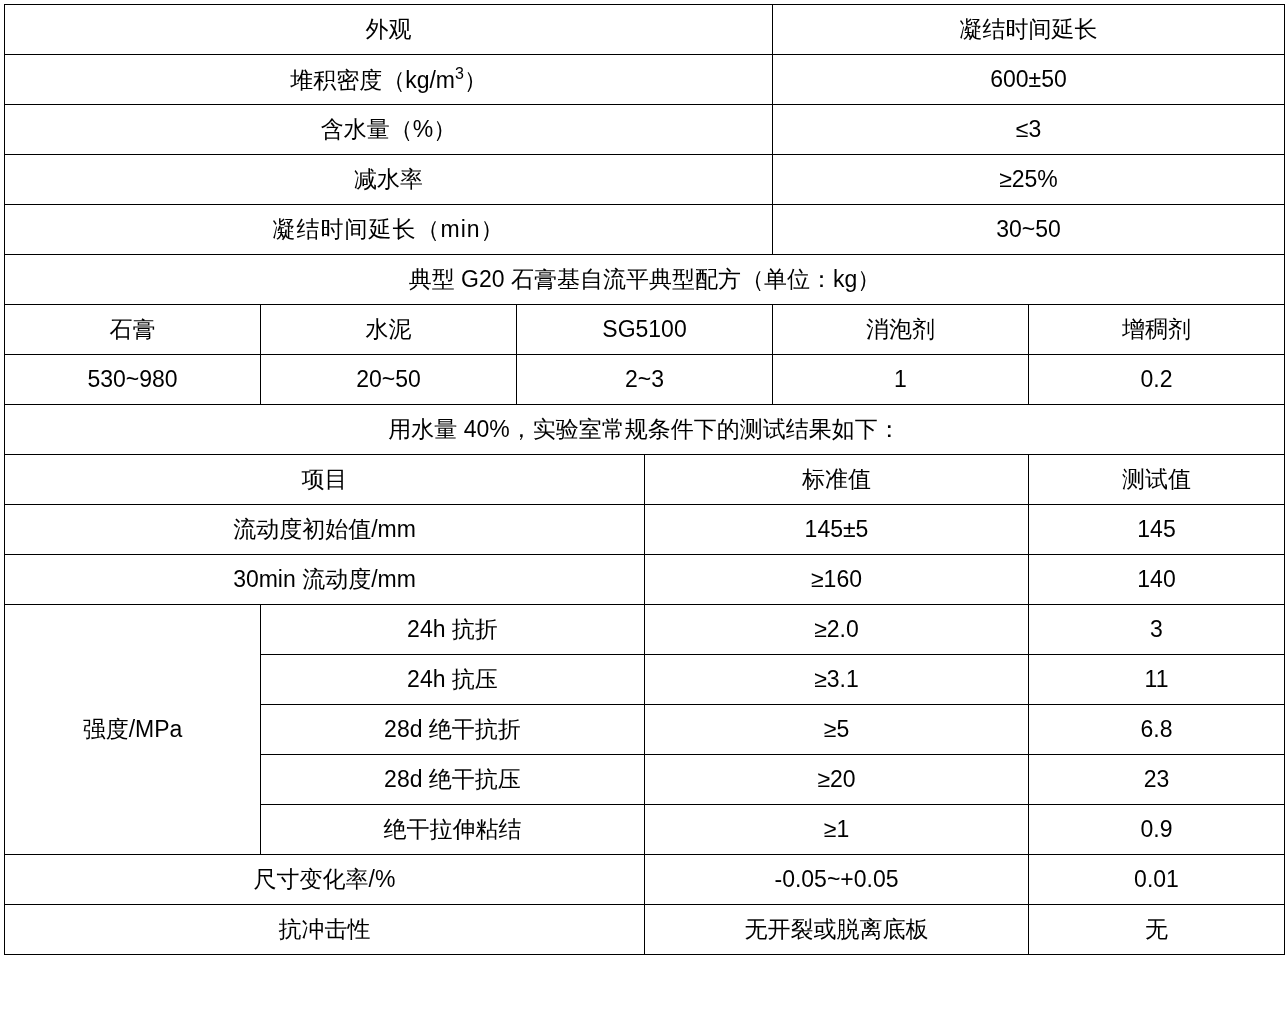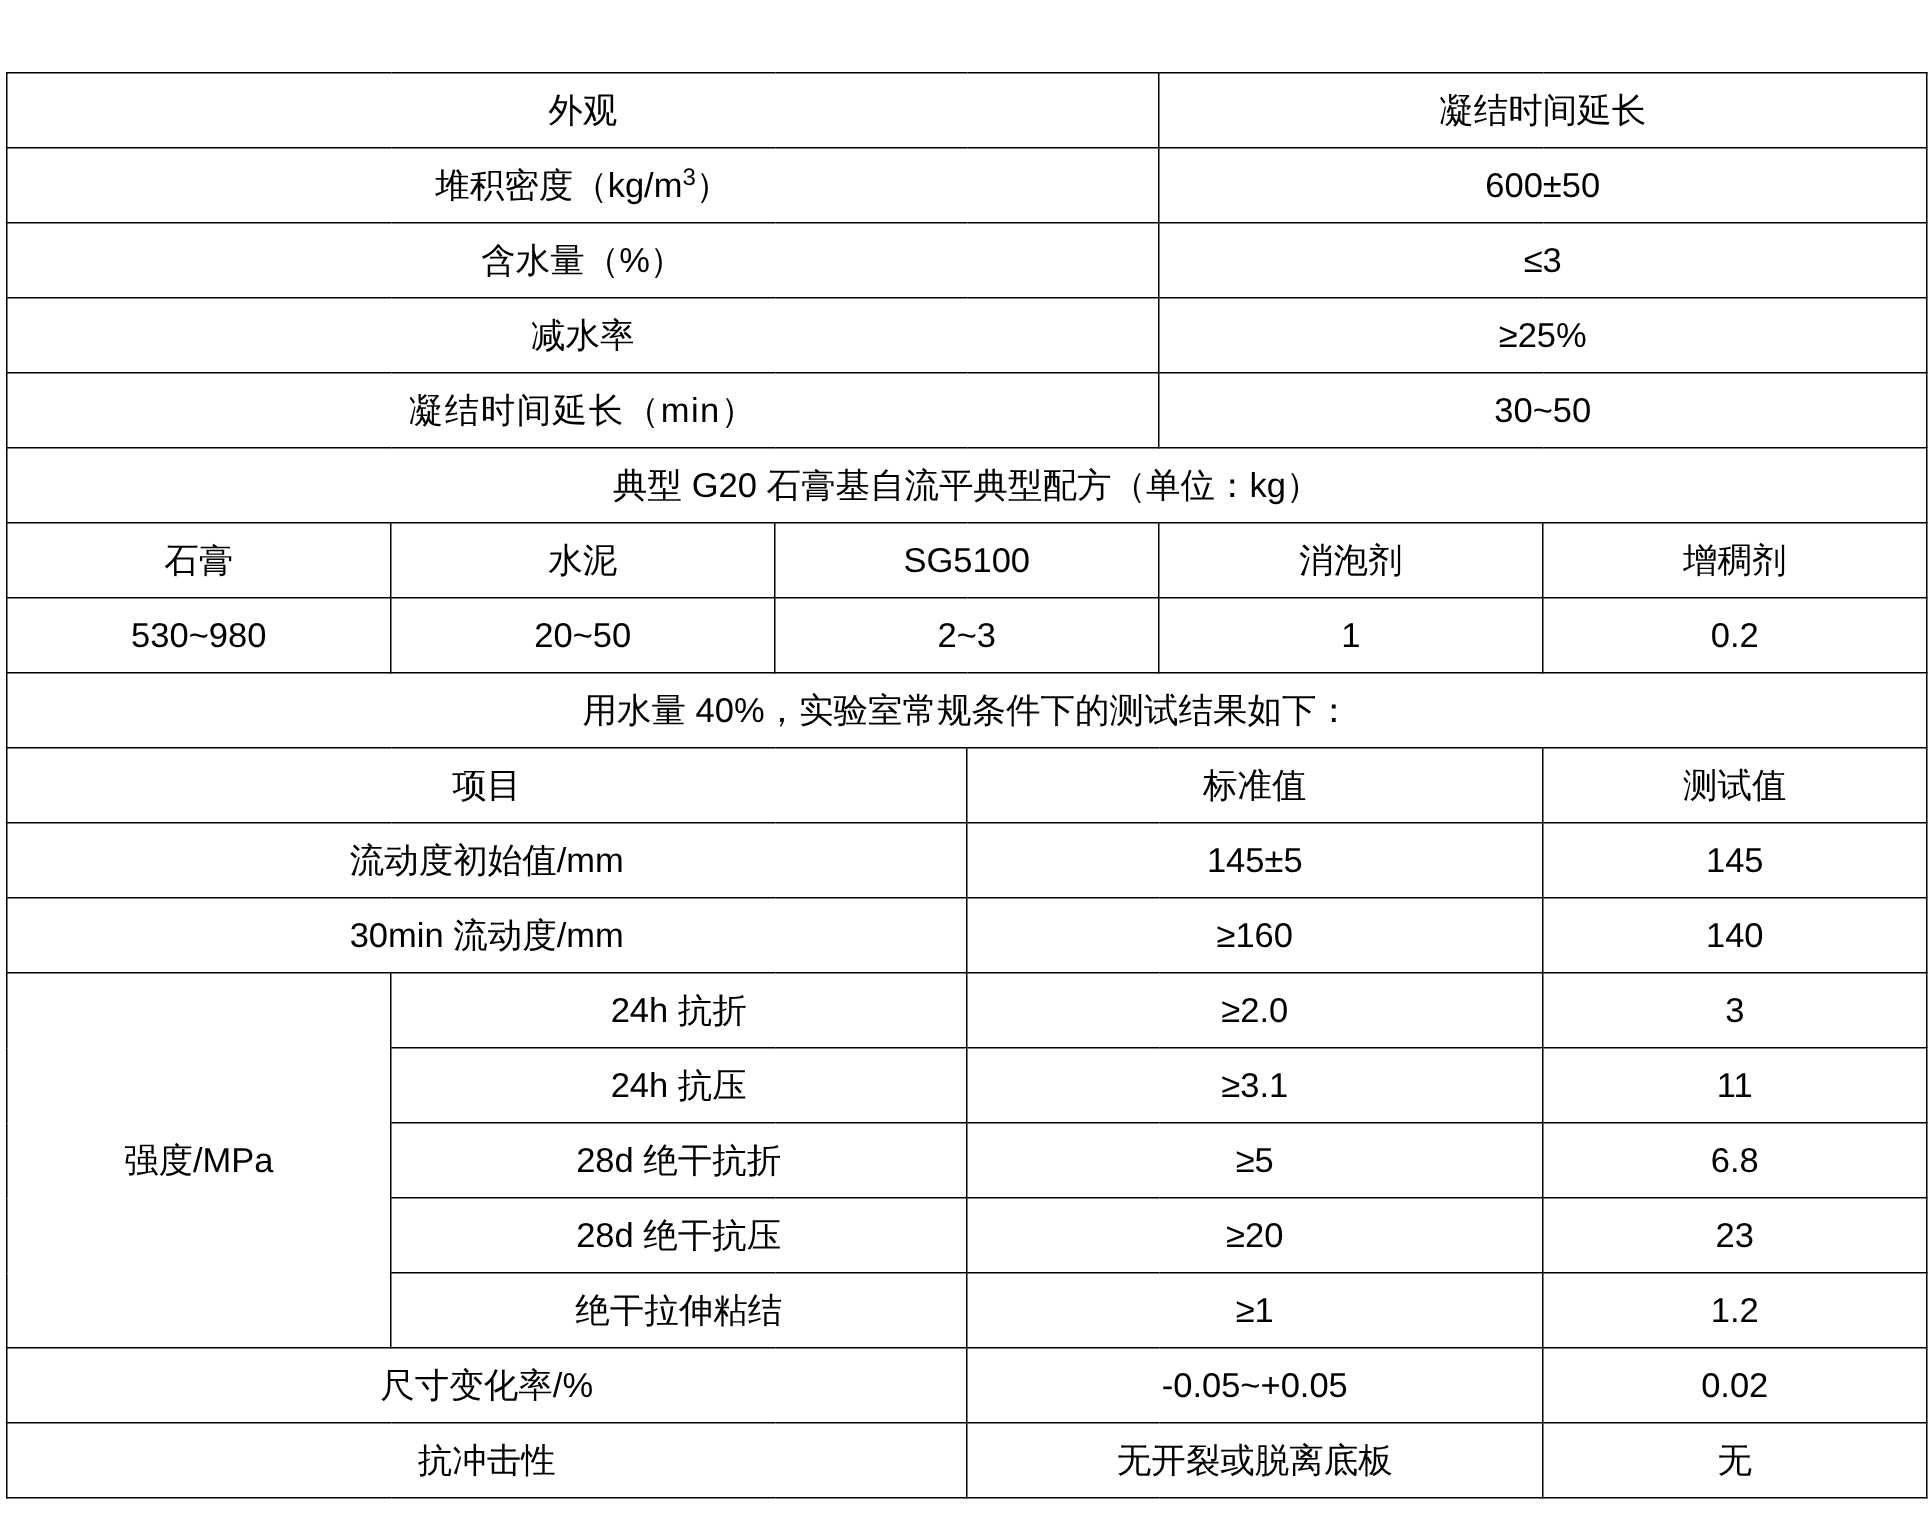--- a/index.html
+++ b/index.html
@@ -17,21 +17,20 @@
   .sheet {
     width: 1280px;
     margin: 0 auto;
     padding-top: 4px;
     box-sizing: border-box;
   }
   table.spec {
     border-collapse: collapse;
     width: 1280px;
     table-layout: fixed;
-    margin-top: 44px;
   }
   table.spec td {
     border: 1px solid #000000;
     padding: 0;
     text-align: center;
     vertical-align: middle;
     font-size: 23px;
     line-height: 1.25;
     height: 49px;
     font-weight: 400;
@@ -145,27 +144,27 @@
         <td class="tall">6.8</td>
       </tr>
       <tr>
         <td colspan="2" class="tall">28d 绝干抗压</td>
         <td colspan="2" class="tall">≥20</td>
         <td class="tall">23</td>
       </tr>
       <tr>
         <td colspan="2" class="tall">绝干拉伸粘结</td>
         <td colspan="2" class="tall">≥1</td>
-        <td class="tall">1.2</td>
+        <td class="tall">0.9</td>
       </tr>
 
       <tr>
         <td colspan="3" class="tall">尺寸变化率/%</td>
         <td colspan="2" class="tall">-0.05~+0.05</td>
-        <td class="tall">0.02</td>
+        <td class="tall">0.01</td>
       </tr>
       <tr>
         <td colspan="3" class="tall">抗冲击性</td>
         <td colspan="2" class="tall">无开裂或脱离底板</td>
         <td class="tall">无</td>
       </tr>
     </tbody>
   </table>
 </div>
 

